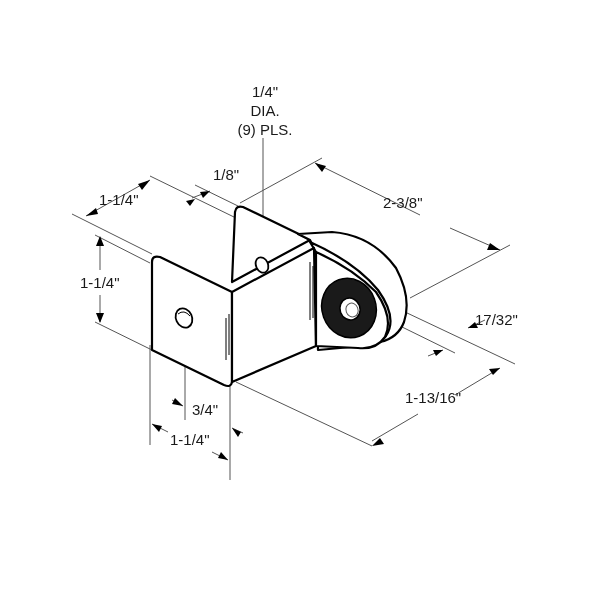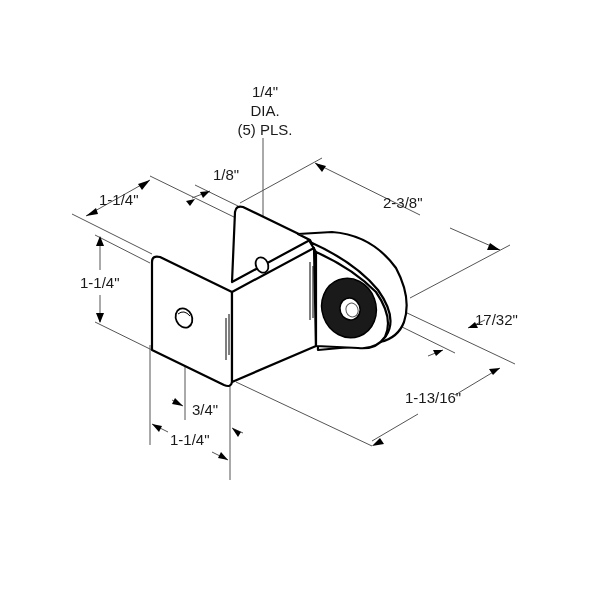--- a/index.html
+++ b/index.html
@@ -114,21 +114,21 @@
 
     <ellipse cx="349" cy="308" rx="27" ry="30" transform="rotate(-20 349 308)" fill="#1a1a1a" stroke="#000" stroke-width="1.5"></ellipse>
     <ellipse cx="350" cy="309" rx="10" ry="11" transform="rotate(-20 350 309)" fill="#fff" stroke="#000" stroke-width="1.5"></ellipse>
     <ellipse cx="352" cy="310" rx="6" ry="7" transform="rotate(-20 352 310)" fill="none" stroke="#555" stroke-width="1"></ellipse>
   </g>
 </svg>
 
 <div class="lbl lbl-center callout" style="left:265px; top:82px;">
   <div>1/4"</div>
   <div>DIA.</div>
-  <div>(5) PLS.</div>
+  <div>(9) PLS.</div>
 </div>
 
 <div class="lbl" style="left:99px; top:192px;">1-1/4"</div>
 <div class="lbl" style="left:213px; top:167px;">1/8"</div>
 <div class="lbl" style="left:383px; top:195px;">2-3/8"</div>
 <div class="lbl" style="left:80px; top:275px;">1-1/4"</div>
 <div class="lbl" style="left:475px; top:312px;">17/32"</div>
 <div class="lbl" style="left:405px; top:390px;">1-13/16"</div>
 <div class="lbl" style="left:192px; top:402px;">3/4"</div>
 <div class="lbl" style="left:170px; top:432px;">1-1/4"</div>

